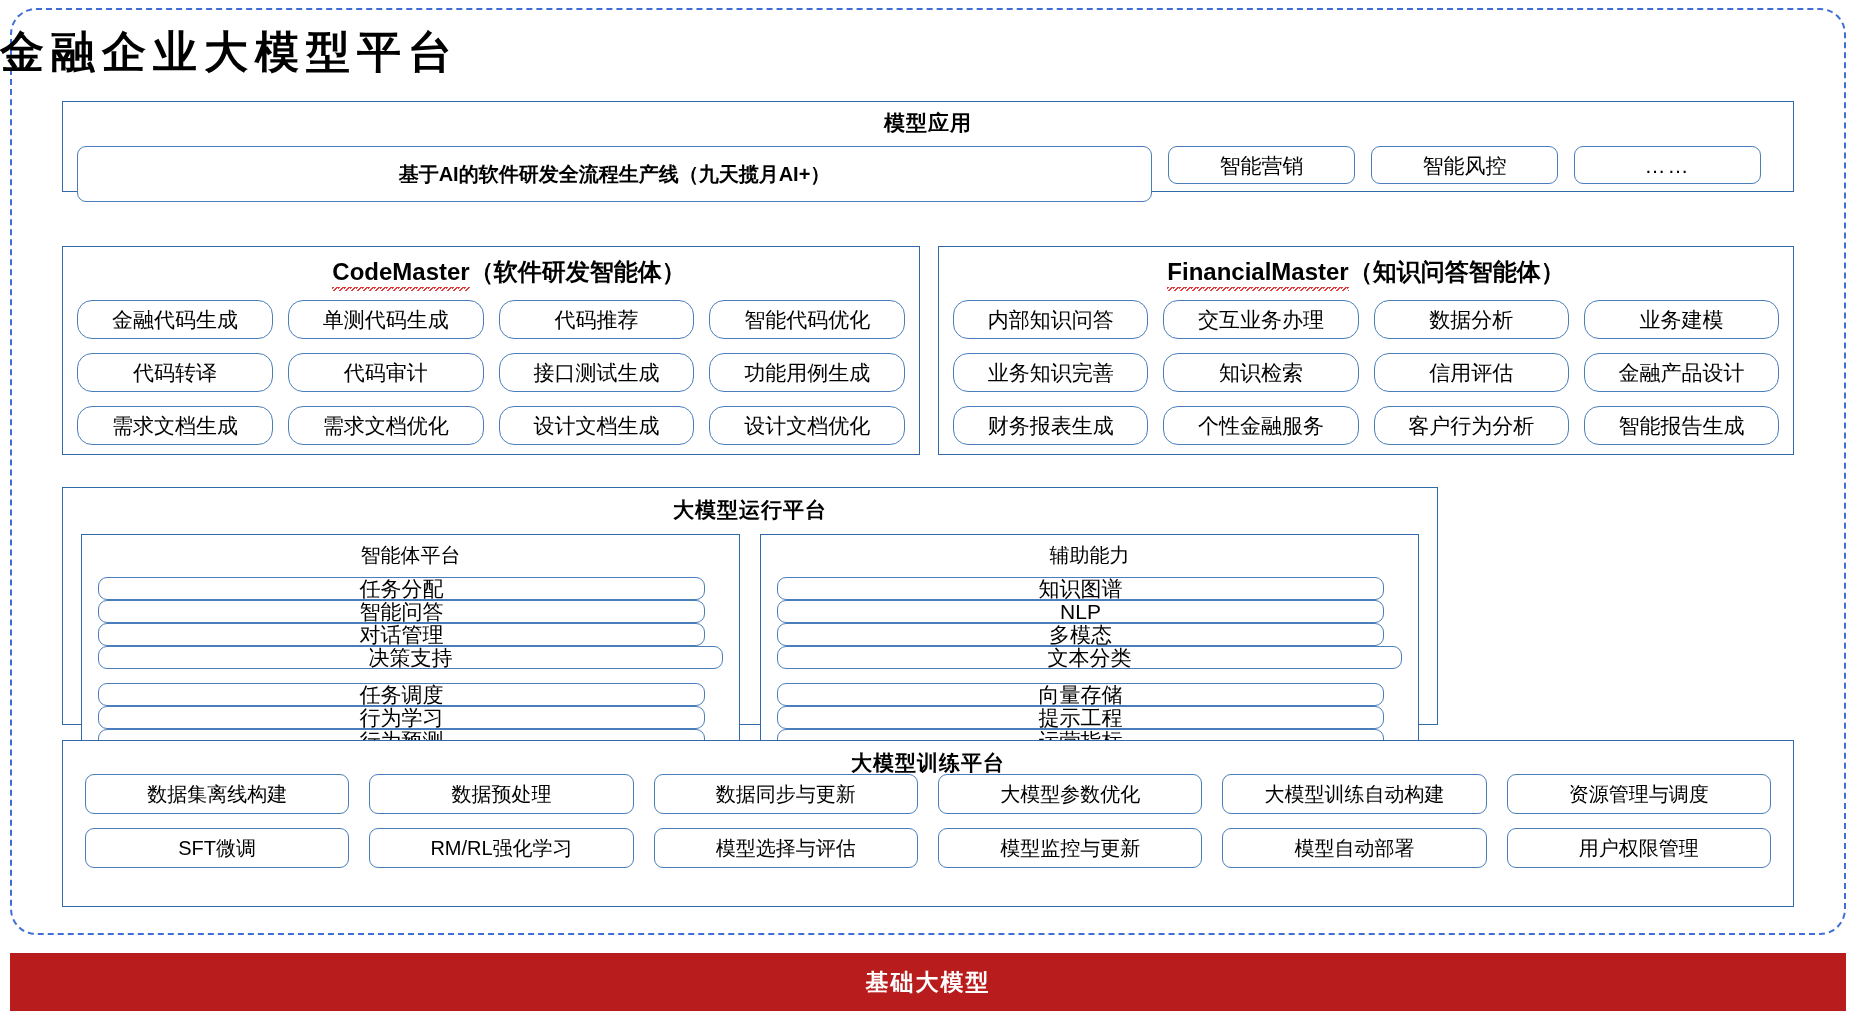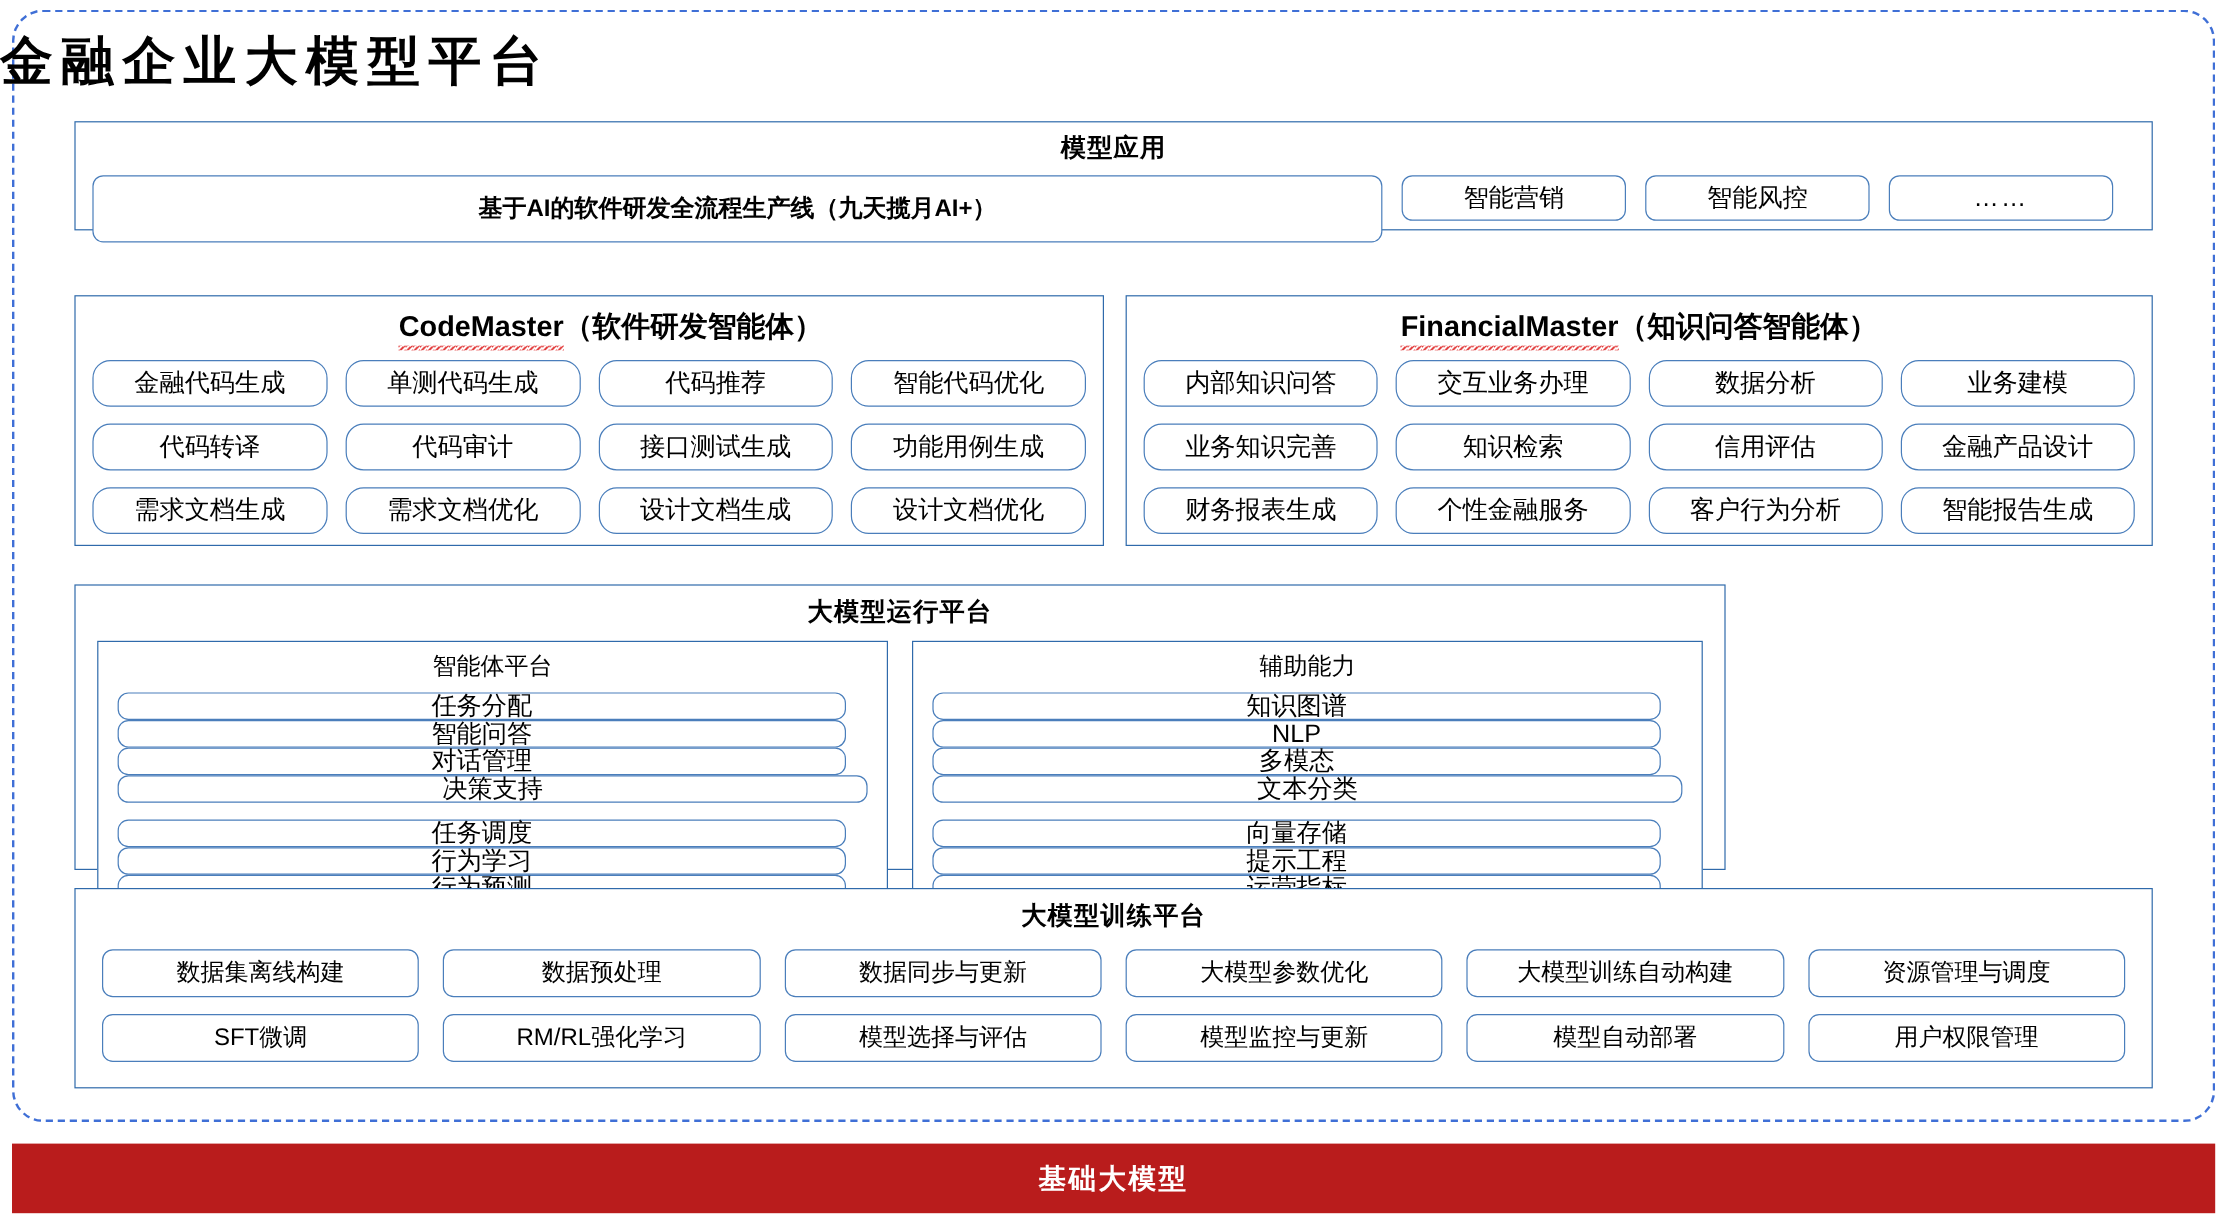--- a/index.html
+++ b/index.html
@@ -169,21 +169,21 @@
     height: 39px;
     margin-right: 18px;
   }
   .runtime-col .pill-row > .pill:last-child { margin-right: 0; }
 
   
   #sec-training { left: 62px; top: 740px; width: 1732px; height: 167px; }
   #sec-training > .sec-title { margin-top: 8px; }
   .training-grid {
     position: absolute;
-    left: 22px; right: 22px; top: 50px;
+    left: 22px; right: 22px; top: 33px;
     display: flex;
     flex-direction: column;
     gap: 14px;
   }
   .training-grid .pill-row > .pill {
     flex: 1 1 0;
     height: 40px;
     margin-right: 20px;
     font-size: 20px;
   }

